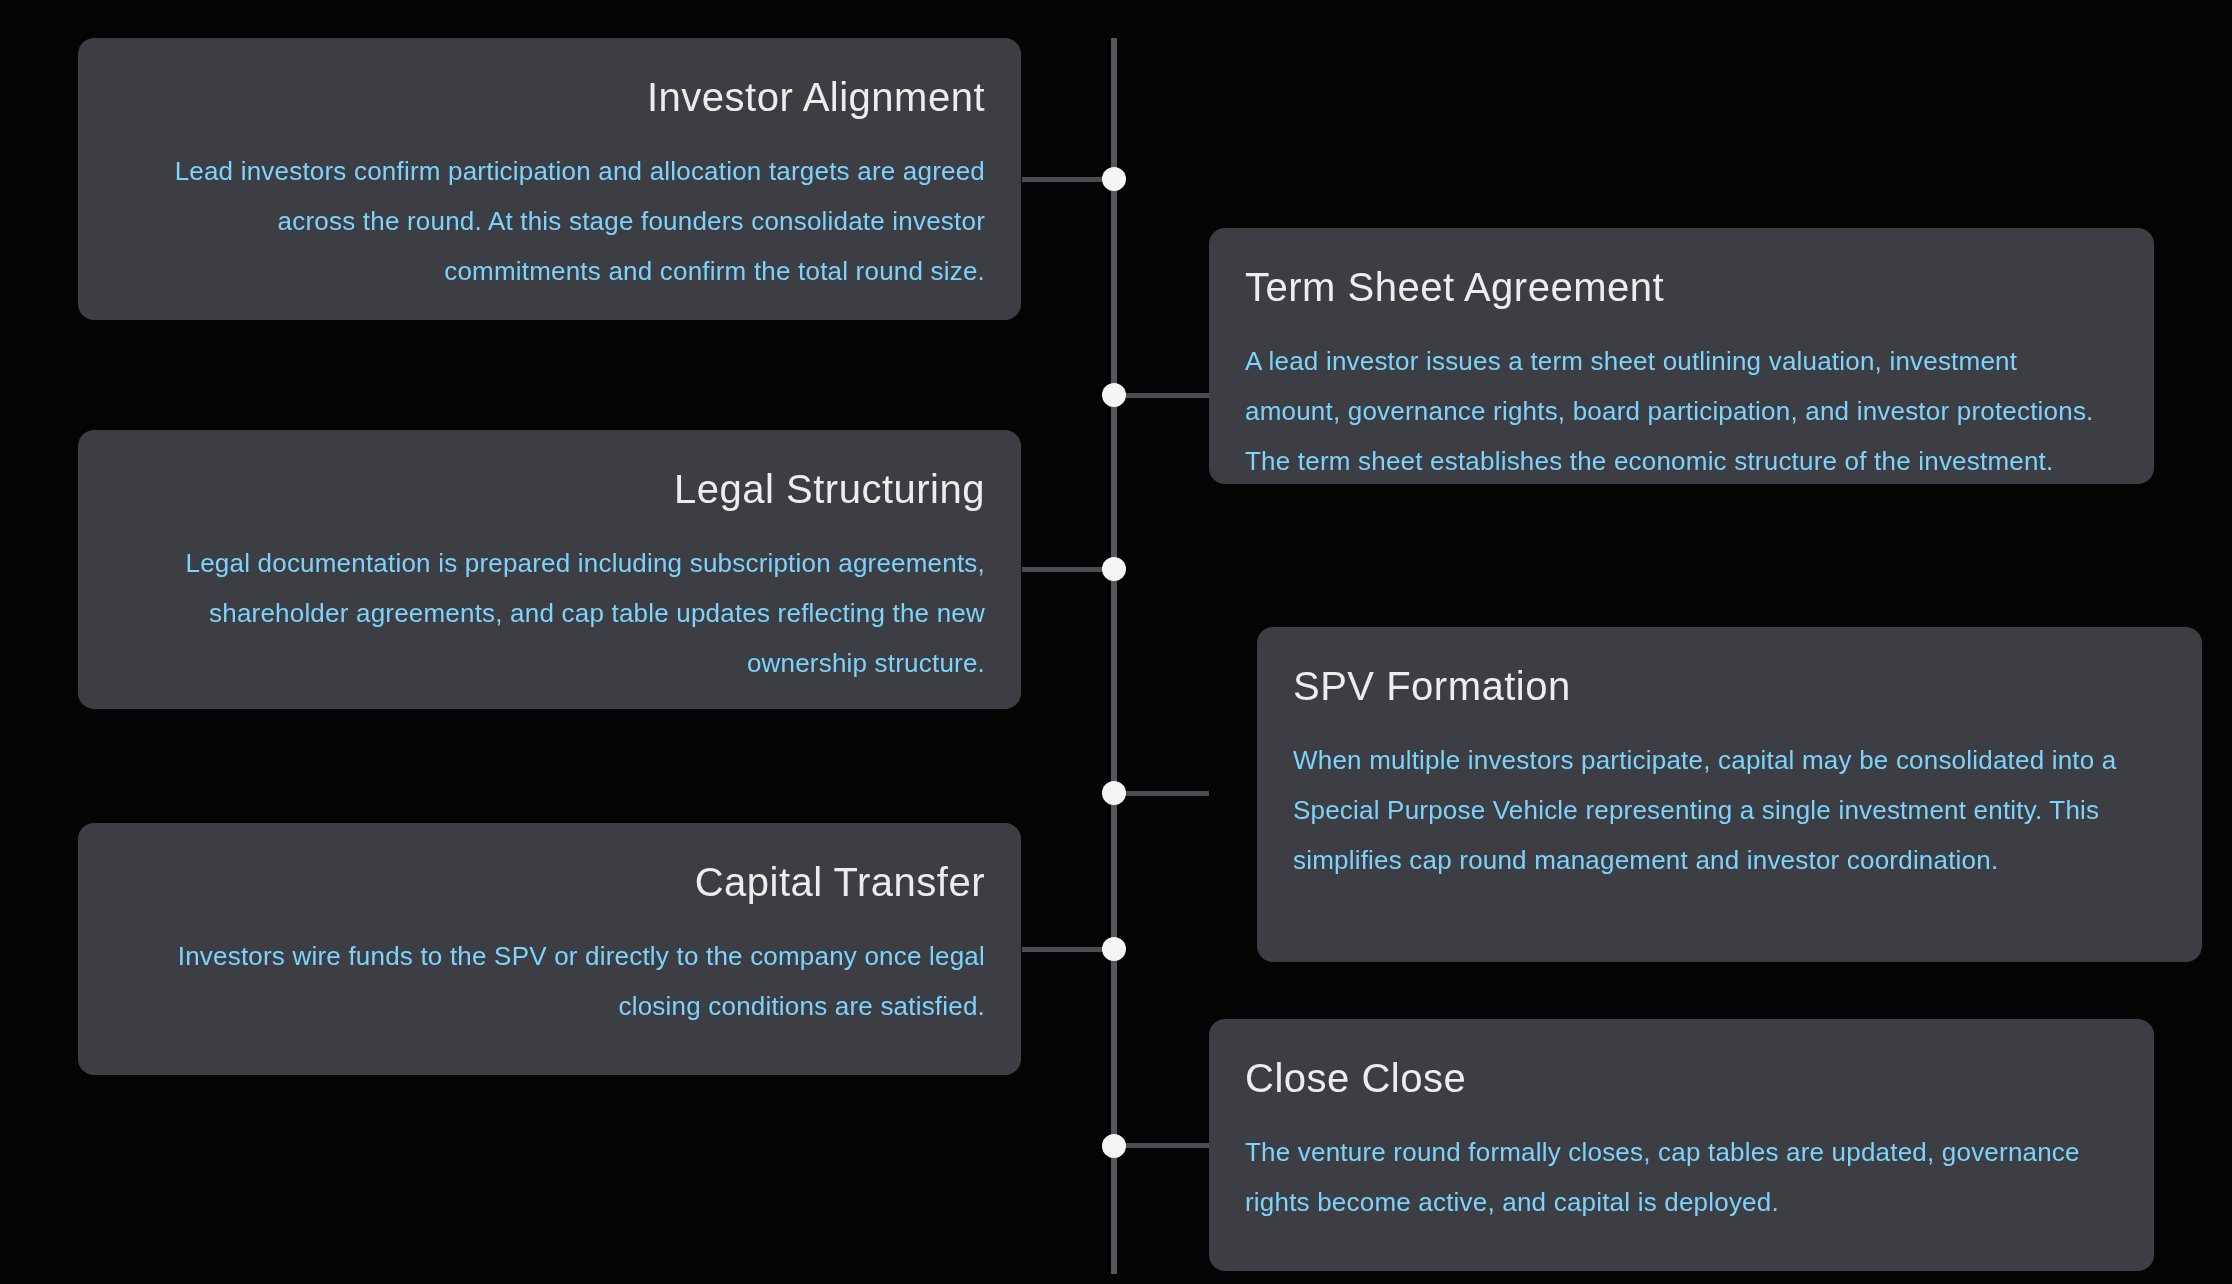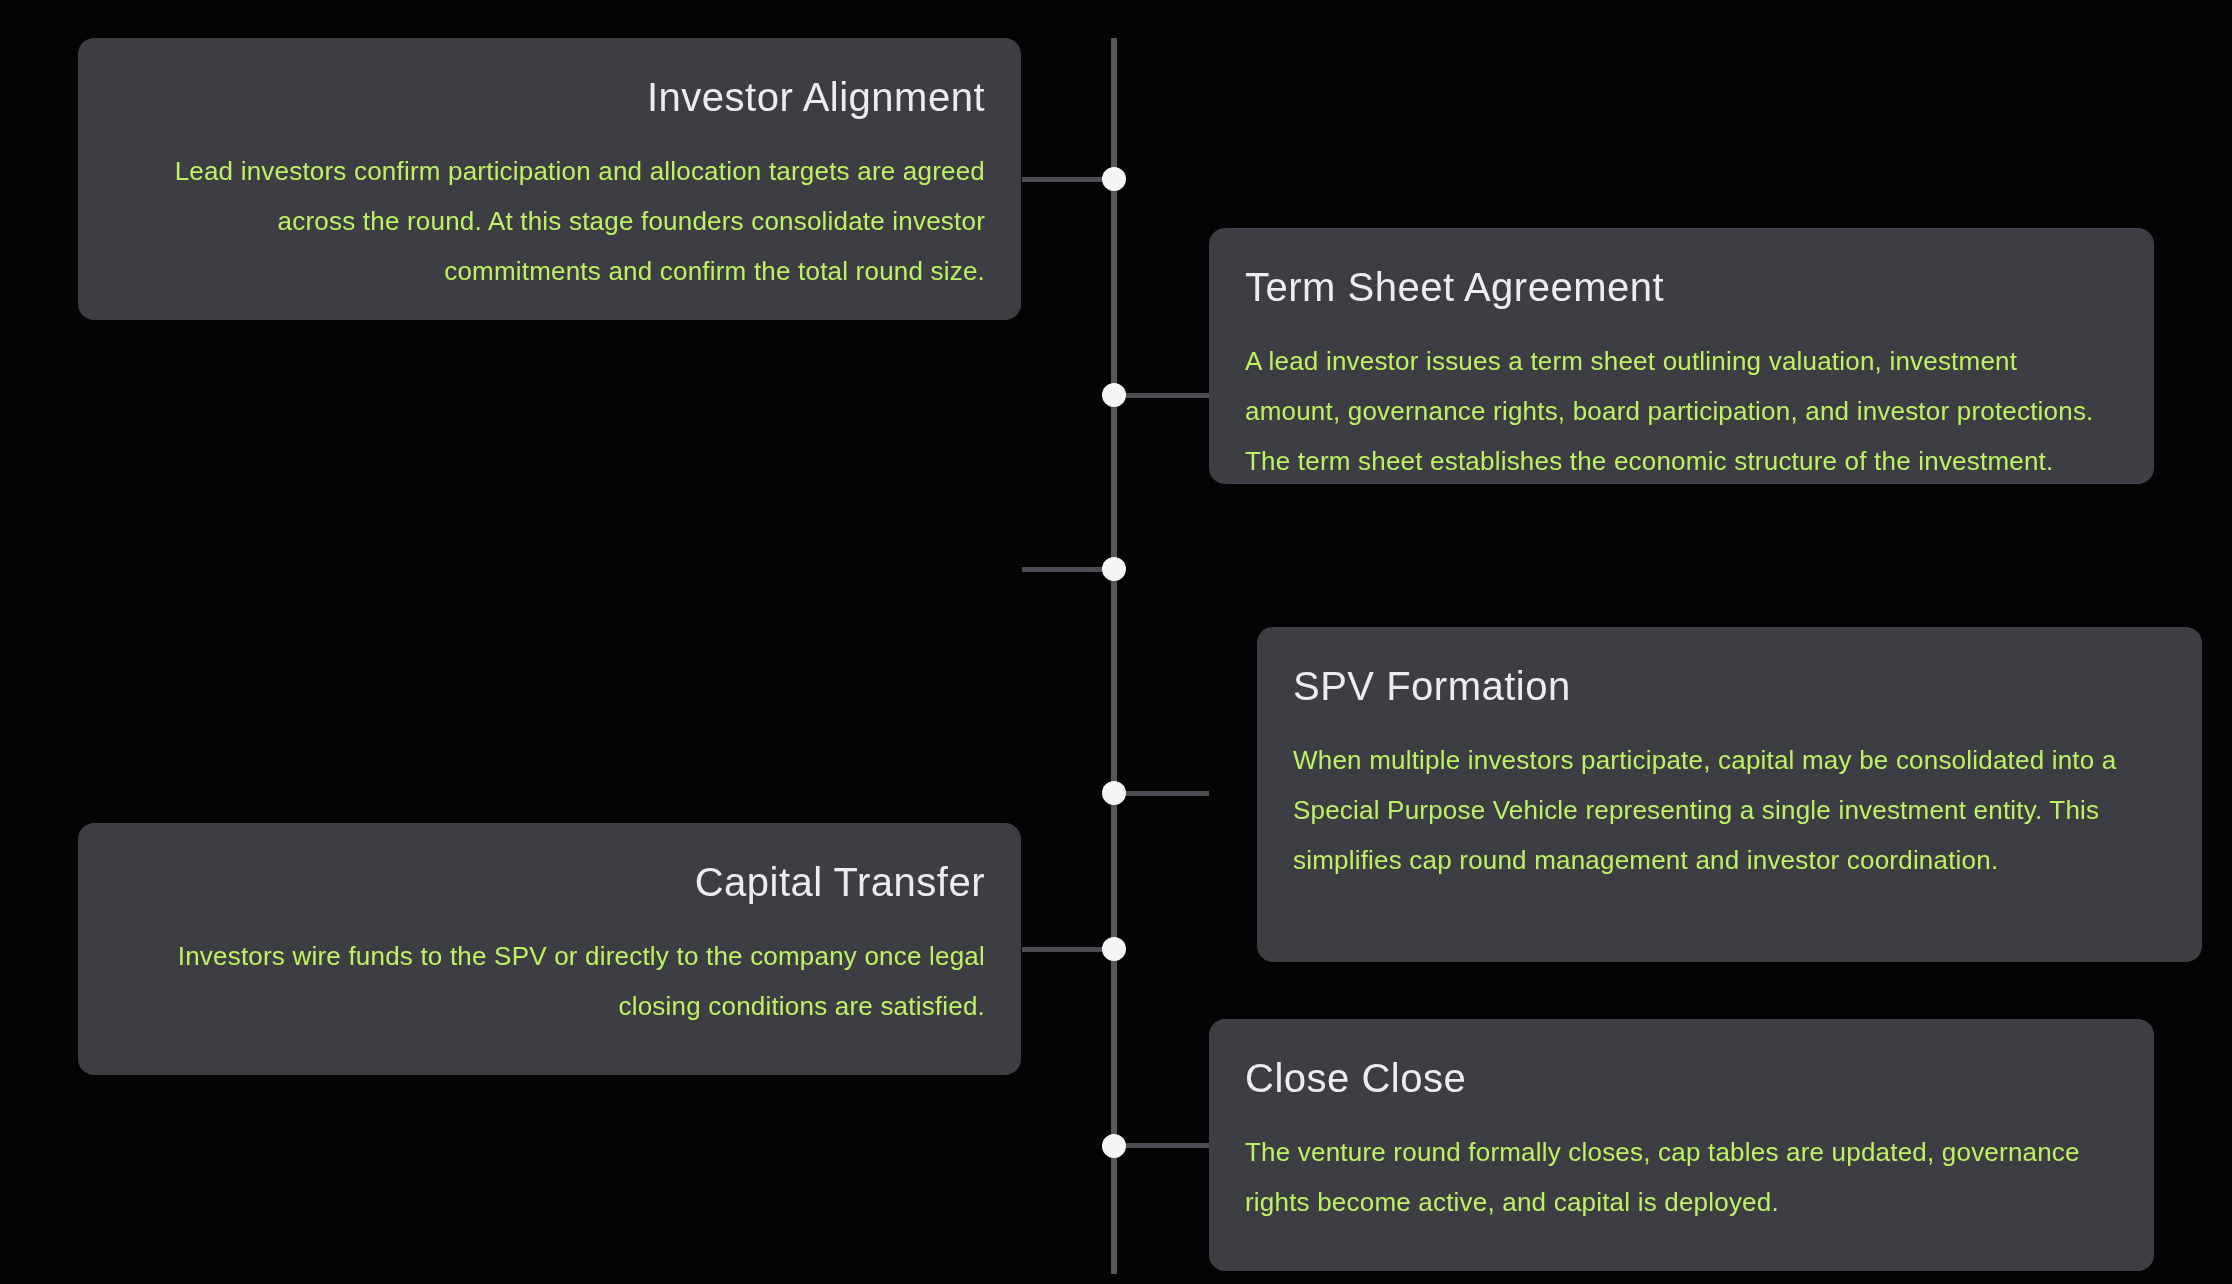--- a/index.html
+++ b/index.html
@@ -76,21 +76,21 @@
     font-weight: 400;
     letter-spacing: 0.5px;
     color: #ededee;
   }
   .card-desc {
     margin: 0;
     font-size: 26px;
     line-height: 50px;
     font-weight: 400;
     letter-spacing: 0.2px;
-    color: #bef264;
+    color: #7dd3fc;
   }
 </style>
 </head>
 <body>
 
 <div id="stage">
 
   <div class="axis"></div>
 
   <div class="connector k1"></div>
@@ -110,20 +110,24 @@
   <div class="card left c1">
     <h2 class="card-title">Investor Alignment</h2>
     <p class="card-desc">Lead investors confirm participation and allocation targets are agreed across the round. At this stage founders consolidate investor commitments and confirm the total round size.</p>
   </div>
 
   <div class="card right c2">
     <h2 class="card-title">Term Sheet Agreement</h2>
     <p class="card-desc">A lead investor issues a term sheet outlining valuation, investment amount, governance rights, board participation, and investor protections. The term sheet establishes the economic structure of the investment.</p>
   </div>
 
+  <div class="card left c3">
+    <h2 class="card-title">Legal Structuring</h2>
+    <p class="card-desc">Legal documentation is prepared including subscription agreements, shareholder agreements, and cap table updates reflecting the new ownership structure.</p>
+  </div>
 
   <div class="card right c4">
     <h2 class="card-title">SPV Formation</h2>
     <p class="card-desc">When multiple investors participate, capital may be consolidated into a Special Purpose Vehicle representing a single investment entity. This simplifies cap round management and investor coordination.</p>
   </div>
 
   <div class="card left c5">
     <h2 class="card-title">Capital Transfer</h2>
     <p class="card-desc">Investors wire funds to the SPV or directly to the company once legal closing conditions are satisfied.</p>
   </div>

